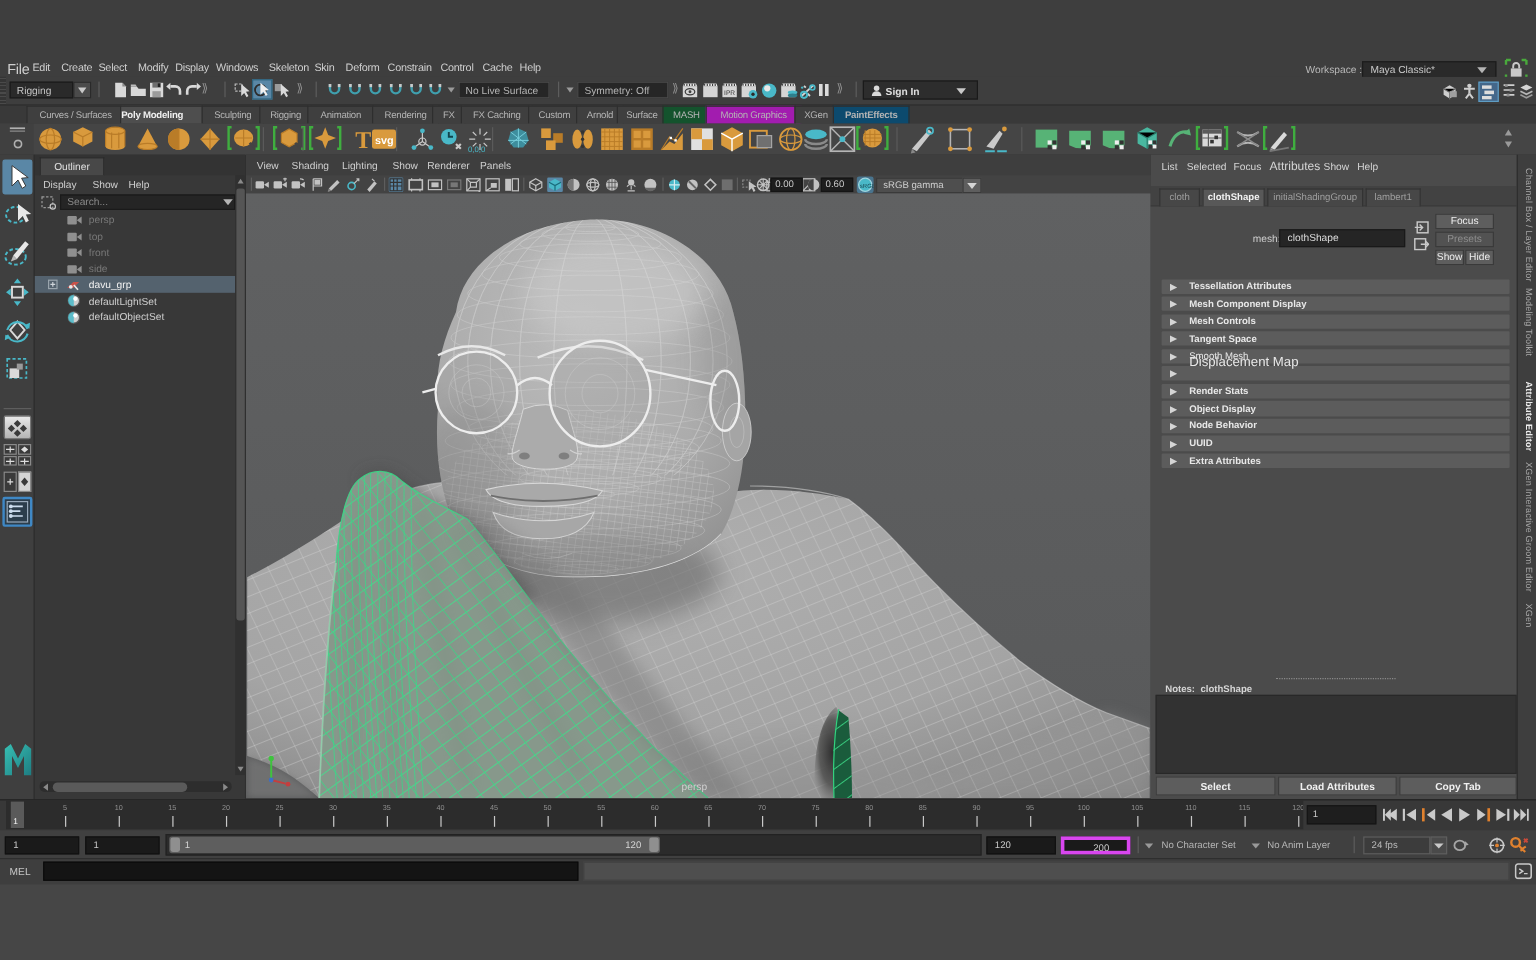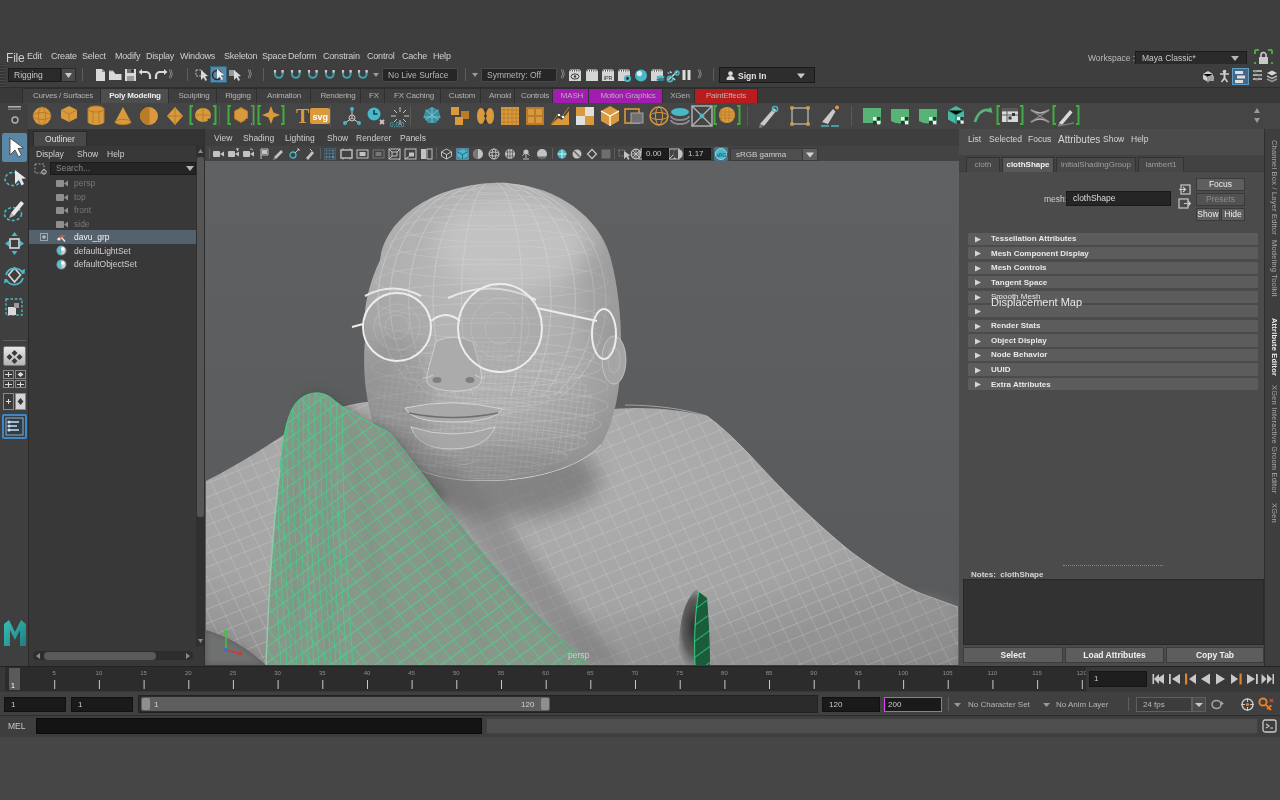--- a/index.html
+++ b/index.html
@@ -9,21 +9,21 @@
 </style></head><body>
 <div id="root">
 <span class="abs" style="left:6px;top:51px;white-space:nowrap;font-size:12px;color:#cfcfcf;letter-spacing:-0.2px">File</span>
 <span class="abs" style="left:27px;top:51px;white-space:nowrap;font-size:9px;color:#cfcfcf;letter-spacing:-0.2px">Edit</span>
 <span class="abs" style="left:51px;top:51px;white-space:nowrap;font-size:9px;color:#cfcfcf;letter-spacing:-0.2px">Create</span>
 <span class="abs" style="left:82px;top:51px;white-space:nowrap;font-size:9px;color:#cfcfcf;letter-spacing:-0.2px">Select</span>
 <span class="abs" style="left:115px;top:51px;white-space:nowrap;font-size:9px;color:#cfcfcf;letter-spacing:-0.2px">Modify</span>
 <span class="abs" style="left:146px;top:51px;white-space:nowrap;font-size:9px;color:#cfcfcf;letter-spacing:-0.2px">Display</span>
 <span class="abs" style="left:180px;top:51px;white-space:nowrap;font-size:9px;color:#cfcfcf;letter-spacing:-0.2px">Windows</span>
 <span class="abs" style="left:224px;top:51px;white-space:nowrap;font-size:9px;color:#cfcfcf;letter-spacing:-0.2px">Skeleton</span>
-<span class="abs" style="left:262px;top:51px;white-space:nowrap;font-size:9px;color:#cfcfcf;letter-spacing:-0.2px">Space</span>
+<span class="abs" style="left:262px;top:51px;white-space:nowrap;font-size:9px;color:#cfcfcf;letter-spacing:-0.2px">Skin</span>
 <span class="abs" style="left:288px;top:51px;white-space:nowrap;font-size:9px;color:#cfcfcf;letter-spacing:-0.2px">Deform</span>
 <span class="abs" style="left:323px;top:51px;white-space:nowrap;font-size:9px;color:#cfcfcf;letter-spacing:-0.2px">Constrain</span>
 <span class="abs" style="left:367px;top:51px;white-space:nowrap;font-size:9px;color:#cfcfcf;letter-spacing:-0.2px">Control</span>
 <span class="abs" style="left:402px;top:51px;white-space:nowrap;font-size:9px;color:#cfcfcf;letter-spacing:-0.2px">Cache</span>
 <span class="abs" style="left:433px;top:51px;white-space:nowrap;font-size:9px;color:#cfcfcf;letter-spacing:-0.2px">Help</span>
 <span class="abs" style="left:1088px;top:53px;white-space:nowrap;font-size:8.5px;color:#b9b9b9">Workspace :</span>
 <div class="abs" style="left:1135px;top:51px;width:112px;height:14px;background:#2a2a2a;border:1px solid #1c1c1c;color:#c9c9c9;font-size:8.5px;line-height:12px;padding-left:6px">Maya Classic*</div>
 <div class="abs" style="left:1228px;top:53px;width:15px;height:10px;">
       <svg width="15" height="10">
         <polygon points="3,3 11,3 7,8" fill="#b5b5b5"></polygon>
@@ -264,34 +264,34 @@
     </div>
 <div class="abs" style="left:1265px;top:69px;width:14px;height:14px;">
       <svg width="14" height="14">
         <path d="M2 4 l5-2.5 5 2.5 -5 2.5z" fill="#d5d5d5"></path>
         <path d="M2 7 l5 2.5 5-2.5" stroke="#b5b5b5" stroke-width="1.4" fill="none"></path>
         <path d="M2 10 l5 2.5 5-2.5" stroke="#9a9a9a" stroke-width="1.4" fill="none"></path>
       </svg>
     </div>
 <div class="abs" style="left:0px;top:87px;width:1280px;height:16px;background:#393939;border-top:1px solid #2e2e2e"></div>
 <div class="abs" style="left:22px;top:88px;width:82px;height:15px;background:#3f3f3f;border:1px solid #2e2e2e;border-bottom:none;color:#b4b4b4;font-size:8px;font-weight:normal;text-align:center;line-height:14px;letter-spacing:-0.2px">Curves / Surfaces</div>
-<div class="abs" style="left:100px;top:88px;width:70px;height:15px;background:#4e4e4e;border:1px solid #2e2e2e;border-bottom:none;color:#f0f0f0;font-size:8px;font-weight:bold;text-align:center;line-height:14px;letter-spacing:-0.2px">Poly Modeling</div>
+<div class="abs" style="left:100px;top:88px;width:70px;height:15px;background:#4e4e4e;border:1px solid #2e2e2e;border-bottom:none;color:#f0f0f0;font-size:8px;font-weight:bold;line-height:14px;letter-spacing:-0.2px">Poly Modeling</div>
 <div class="abs" style="left:168px;top:88px;width:52px;height:15px;background:#3f3f3f;border:1px solid #2e2e2e;border-bottom:none;color:#b4b4b4;font-size:8px;font-weight:normal;text-align:center;line-height:14px;letter-spacing:-0.2px">Sculpting</div>
 <div class="abs" style="left:216px;top:88px;width:44px;height:15px;background:#3f3f3f;border:1px solid #2e2e2e;border-bottom:none;color:#b4b4b4;font-size:8px;font-weight:normal;text-align:center;line-height:14px;letter-spacing:-0.2px">Rigging</div>
 <div class="abs" style="left:256px;top:88px;width:56px;height:15px;background:#3f3f3f;border:1px solid #2e2e2e;border-bottom:none;color:#b4b4b4;font-size:8px;font-weight:normal;text-align:center;line-height:14px;letter-spacing:-0.2px">Animation</div>
 <div class="abs" style="left:310px;top:88px;width:56px;height:15px;background:#3f3f3f;border:1px solid #2e2e2e;border-bottom:none;color:#b4b4b4;font-size:8px;font-weight:normal;text-align:center;line-height:14px;letter-spacing:-0.2px">Rendering</div>
 <div class="abs" style="left:360px;top:88px;width:28px;height:15px;background:#3f3f3f;border:1px solid #2e2e2e;border-bottom:none;color:#b4b4b4;font-size:8px;font-weight:normal;text-align:center;line-height:14px;letter-spacing:-0.2px">FX</div>
 <div class="abs" style="left:384px;top:88px;width:60px;height:15px;background:#3f3f3f;border:1px solid #2e2e2e;border-bottom:none;color:#b4b4b4;font-size:8px;font-weight:normal;text-align:center;line-height:14px;letter-spacing:-0.2px">FX Caching</div>
 <div class="abs" style="left:440px;top:88px;width:44px;height:15px;background:#3f3f3f;border:1px solid #2e2e2e;border-bottom:none;color:#b4b4b4;font-size:8px;font-weight:normal;text-align:center;line-height:14px;letter-spacing:-0.2px">Custom</div>
 <div class="abs" style="left:480px;top:88px;width:40px;height:15px;background:#3f3f3f;border:1px solid #2e2e2e;border-bottom:none;color:#b4b4b4;font-size:8px;font-weight:normal;text-align:center;line-height:14px;letter-spacing:-0.2px">Arnold</div>
-<div class="abs" style="left:514px;top:88px;width:42px;height:15px;background:#3f3f3f;border:1px solid #2e2e2e;border-bottom:none;color:#b4b4b4;font-size:8px;font-weight:normal;text-align:center;line-height:14px;letter-spacing:-0.2px">Controls</div>
-<div class="abs" style="left:552px;top:88px;width:40px;height:15px;background:#a21caf;border:1px solid #2e2e2e;border-bottom:none;color:#b4b4b4;font-size:8px;font-weight:normal;text-align:center;line-height:14px;letter-spacing:-0.2px">MASH</div>
+<div class="abs" style="left:514px;top:88px;width:42px;height:15px;background:#3f3f3f;border:1px solid #2e2e2e;border-bottom:none;color:#b4b4b4;font-size:8px;font-weight:normal;text-align:center;line-height:14px;letter-spacing:-0.2px">Surface</div>
+<div class="abs" style="left:552px;top:88px;width:40px;height:15px;background:#14532d;border:1px solid #2e2e2e;border-bottom:none;color:#b4b4b4;font-size:8px;font-weight:normal;text-align:center;line-height:14px;letter-spacing:-0.2px">MASH</div>
 <div class="abs" style="left:588px;top:88px;width:80px;height:15px;background:#a21caf;border:1px solid #2e2e2e;border-bottom:none;color:#b4b4b4;font-size:8px;font-weight:normal;text-align:center;line-height:14px;letter-spacing:-0.2px">Motion Graphics</div>
 <div class="abs" style="left:662px;top:88px;width:36px;height:15px;background:#3f3f3f;border:1px solid #2e2e2e;border-bottom:none;color:#b4b4b4;font-size:8px;font-weight:normal;text-align:center;line-height:14px;letter-spacing:-0.2px">XGen</div>
-<div class="abs" style="left:694px;top:88px;width:64px;height:15px;background:#b91c1c;border:1px solid #2e2e2e;border-bottom:none;color:#b4b4b4;font-size:8px;font-weight:normal;text-align:center;line-height:14px;letter-spacing:-0.2px">PaintEffects</div>
+<div class="abs" style="left:694px;top:88px;width:64px;height:15px;background:#0c4a6e;border:1px solid #2e2e2e;border-bottom:none;color:#b4b4b4;font-size:8px;font-weight:bold;text-align:center;line-height:14px;letter-spacing:-0.2px">PaintEffects</div>
 <div class="abs" style="left:0px;top:103px;width:1280px;height:26px;background:#454545"></div>
 <div class="abs" style="left:0px;top:103px;width:28px;height:26px;background:#404040"></div>
 <div class="abs" style="left:8px;top:106px;width:13px;height:4px;">
       <svg width="13" height="4">
         <rect y="0" width="13" height="1.6" fill="#b0b0b0"></rect>
         <rect y="2.6" width="13" height="1.6" fill="#777"></rect>
       </svg>
     </div>
 <div class="abs" style="left:11px;top:116px;width:8px;height:8px;">
       <svg width="8" height="8">
@@ -996,21 +996,21 @@
         <path d="M6 1.2 v9.6 M1.2 6 h9.6 M2.6 2.6 l6.8 6.8 M9.4 2.6 L2.6 9.4" stroke="#c2c2c2" stroke-width="0.9"></path>
       </svg>
     </div>
 <div class="abs" style="left:642px;top:147.5px;width:27px;height:12px;background:#1d1d1d;border:1px solid #151515;color:#c9c9c9;font-size:8px;line-height:10px;padding-left:3px">0.00</div>
 <div class="abs" style="left:672px;top:147.5px;width:13px;height:12px;">
       <svg width="13" height="12">
         <circle cx="6" cy="6" r="4.8" fill="#c2c2c2"></circle>
         <path d="M6 1.2 a4.8 4.8 0 0 0 0 9.6z" fill="#444"></path>
       </svg>
     </div>
-<div class="abs" style="left:684px;top:147.5px;width:27px;height:12px;background:#1d1d1d;border:1px solid #151515;color:#c9c9c9;font-size:8px;line-height:10px;padding-left:3px">1.17</div>
+<div class="abs" style="left:684px;top:147.5px;width:27px;height:12px;background:#1d1d1d;border:1px solid #151515;color:#c9c9c9;font-size:8px;line-height:10px;padding-left:3px">0.60</div>
 <div class="abs" style="left:714px;top:146.5px;width:14px;height:14px;background:#49748e;border-radius:2px">
       <svg width="14" height="14">
         <circle cx="7" cy="7" r="5.5" fill="#49b8c8" stroke="#9fd4de"></circle>
         <text x="2.5" y="9.5" font-size="5" fill="#1a4a55">sRGB</text>
       </svg>
     </div>
 <div class="abs" style="left:730px;top:147.5px;width:74px;height:13px;background:#4e4e4e;border:1px solid #3a3a3a;color:#cfcfcf;font-size:8px;line-height:11px;padding-left:5px">sRGB gamma</div>
 <div class="abs" style="left:802px;top:147.5px;width:16px;height:13px;background:#5e5e5e;border:1px solid #3a3a3a">
       <svg width="14" height="11">
         <polygon points="3,3.5 11,3.5 7,8.5" fill="#d5d5d5"></polygon>
@@ -1427,21 +1427,21 @@
 <div class="abs" style="left:0px;top:692px;width:1280px;height:23px;background:#404040"></div>
 <div class="abs" style="left:4px;top:697px;width:62px;height:15px;background:#1a1a1a;border:1px solid #111;color:#c9c9c9;font-size:8px;line-height:13px;padding-left:6px">1</div>
 <div class="abs" style="left:71px;top:697px;width:62px;height:15px;background:#1a1a1a;border:1px solid #111;color:#c9c9c9;font-size:8px;line-height:13px;padding-left:6px">1</div>
 <div class="abs" style="left:138px;top:695px;width:680px;height:18px;background:#2b2b2b;border:1px solid #222"></div>
 <div class="abs" style="left:141px;top:697px;width:409px;height:14px;background:#5e5e5e;border-radius:2px"></div>
 <div class="abs" style="left:142px;top:698px;width:8px;height:12px;background:#8f8f8f;border-radius:2px"></div>
 <div class="abs" style="left:541px;top:698px;width:8px;height:12px;background:#8f8f8f;border-radius:2px"></div>
 <span class="abs" style="left:154px;top:700px;white-space:nowrap;font-size:8px;color:#d5d5d5">1</span>
 <span class="abs" style="left:521px;top:700px;white-space:nowrap;font-size:8px;color:#d5d5d5">120</span>
 <div class="abs" style="left:822px;top:697px;width:58px;height:15px;background:#1a1a1a;border:1px solid #111;color:#c9c9c9;font-size:8px;line-height:13px;padding-left:6px">120</div>
-<div class="abs" style="left:884px;top:697px;width:58px;height:15px;background:#1a1a1a;border:1px solid #d946ef;color:#c9c9c9;font-size:8px;line-height:13px;padding-left:3px">200</div>
+<div class="abs" style="left:884px;top:697px;width:58px;height:15px;background:#1a1a1a;border:3px solid #d946ef;color:#c9c9c9;font-size:8px;line-height:13px;padding-left:24px">200</div>
 <div class="abs" style="left:948px;top:697px;width:1px;height:14px;background:#5d5d5d"></div>
 <div class="abs" style="left:953px;top:702px;width:9px;height:6px;">
       <svg width="9" height="6">
         <polygon points="1,1 8,1 4.5,5" fill="#999"></polygon>
       </svg>
     </div>
 <span class="abs" style="left:968px;top:700px;white-space:nowrap;font-size:8px;color:#b5b5b5">No Character Set</span>
 <div class="abs" style="left:1042px;top:702px;width:9px;height:6px;">
       <svg width="9" height="6">
         <polygon points="1,1 8,1 4.5,5" fill="#999"></polygon>

